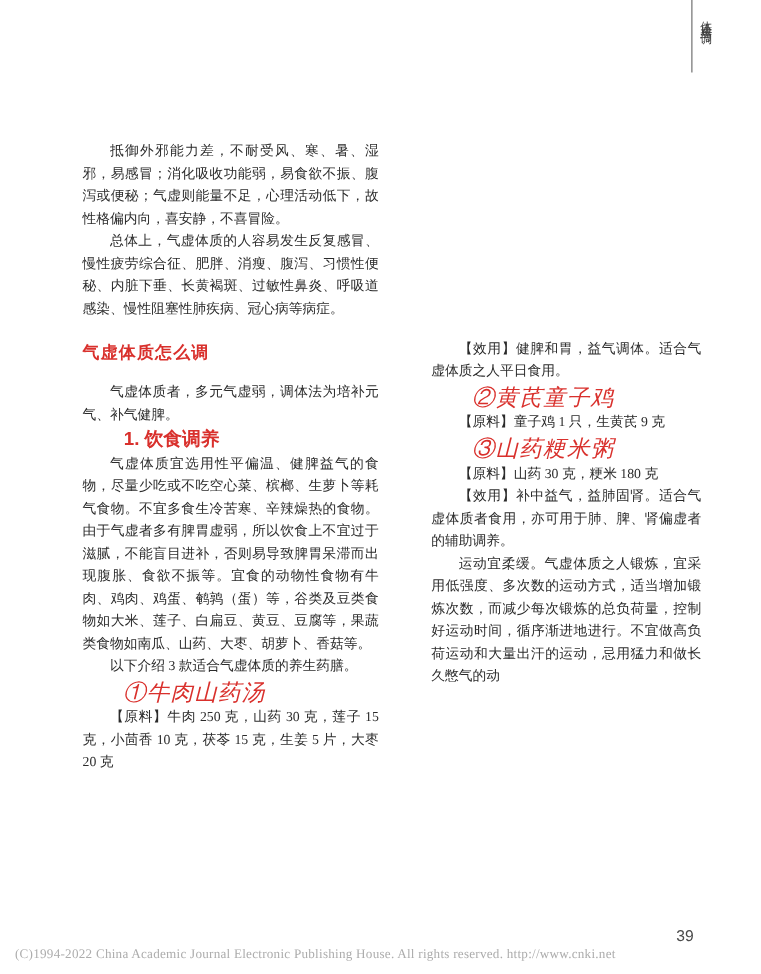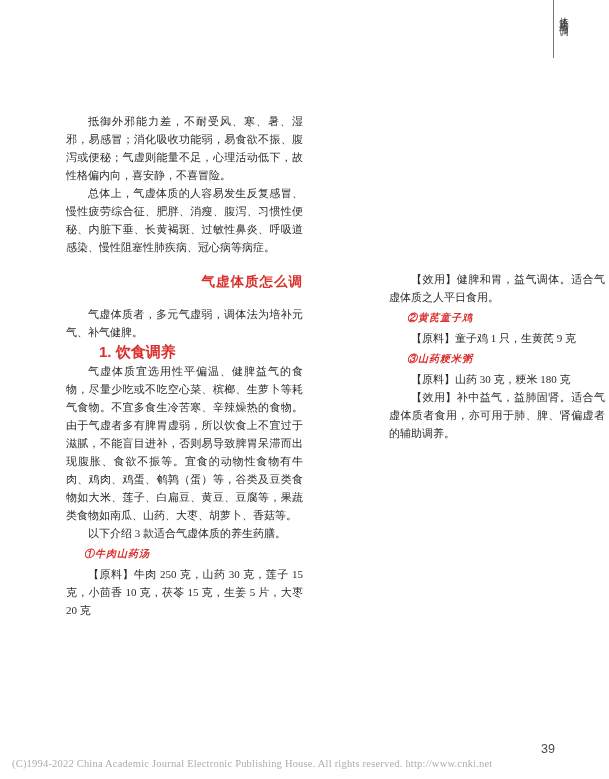--- a/index.html
+++ b/index.html
@@ -15,38 +15,38 @@
   .side-tab-text{
     position:absolute;top:9px;left:557px;
     writing-mode:vertical-rl;text-orientation:upright;
     font-family:"Liberation Sans","DejaVu Sans",sans-serif;
     font-size:9.5px;letter-spacing:2.5px;color:#3a3a3a;
   }
 
   
   .col{position:absolute;text-align:justify;font-size:11px;line-height:18px;}
   .col-left{left:66px;top:112px;width:237px;}
-  .col-right{left:345px;top:270px;width:216px;margin-left:44px;}
+  .col-right{left:345px;top:270px;width:216px;}
 
   p{margin:0;}
   .indent{text-indent:2em;}
 
   .section-title{
-    margin:17px 0 14px 0;text-align:right;text-indent:0;
+    margin:17px 0 14px 0;text-align:left;text-indent:0;
     font-family:"Liberation Sans","DejaVu Sans",sans-serif;
     font-weight:bold;font-size:13.5px;color:#d9302c;letter-spacing:1px;
   }
   .sub-head{
     margin:2px 0 1px 0;text-indent:2.2em;
     font-family:"Liberation Sans","DejaVu Sans",sans-serif;
     font-weight:bold;font-size:15px;color:#d9302c;
   }
   .recipe-title{
     margin:3px 0 2px 0;text-indent:1.8em;
-    font-style:italic;font-weight:bold;font-size:10px;color:#d9302c;
+    font-style:italic;font-weight:normal;font-size:18px;color:#d9302c;
     letter-spacing:1px;
   }
 
   
   .footer-text{
     position:absolute;left:12px;top:758px;
     font-size:10.5px;color:#adadad;letter-spacing:0.2px;
     font-family:Liberation Serif, serif;
   }
   .page-number{
@@ -75,18 +75,19 @@
     <p class="indent">【原料】牛肉 250 克，山药 30 克，莲子 15 克，小茴香 10 克，茯苓 15 克，生姜 5 片，大枣 20 克</p>
   </div>
 
   <div class="col col-right">
     <p class="indent">【效用】健脾和胃，益气调体。适合气虚体质之人平日食用。</p>
     <p class="recipe-title">②黄芪童子鸡</p>
     <p class="indent">【原料】童子鸡 1 只，生黄芪 9 克</p>
     <p class="recipe-title">③山药粳米粥</p>
     <p class="indent">【原料】山药 30 克，粳米 180 克</p>
     <p class="indent">【效用】补中益气，益肺固肾。适合气虚体质者食用，亦可用于肺、脾、肾偏虚者的辅助调养。</p>
+    <p class="indent">运动宜柔缓。气虚体质之人锻炼，宜采用低强度、多次数的运动方式，适当增加锻炼次数，而减少每次锻炼的总负荷量，控制好运动时间，循序渐进地进行。不宜做高负荷运动和大量出汗的运动，忌用猛力和做长久憋气的动</p>
   </div>
 
   <div class="footer-text">(C)1994-2022 China Academic Journal Electronic Publishing House. All rights reserved.    http://www.cnki.net</div>
   <div class="page-number">39</div>
 
 </div>
 
 </body></html>

